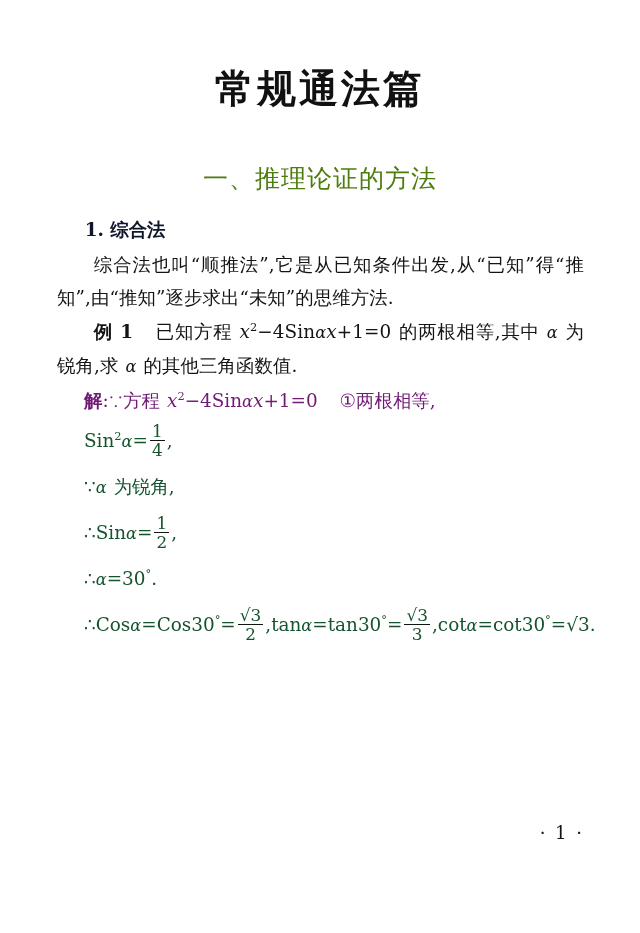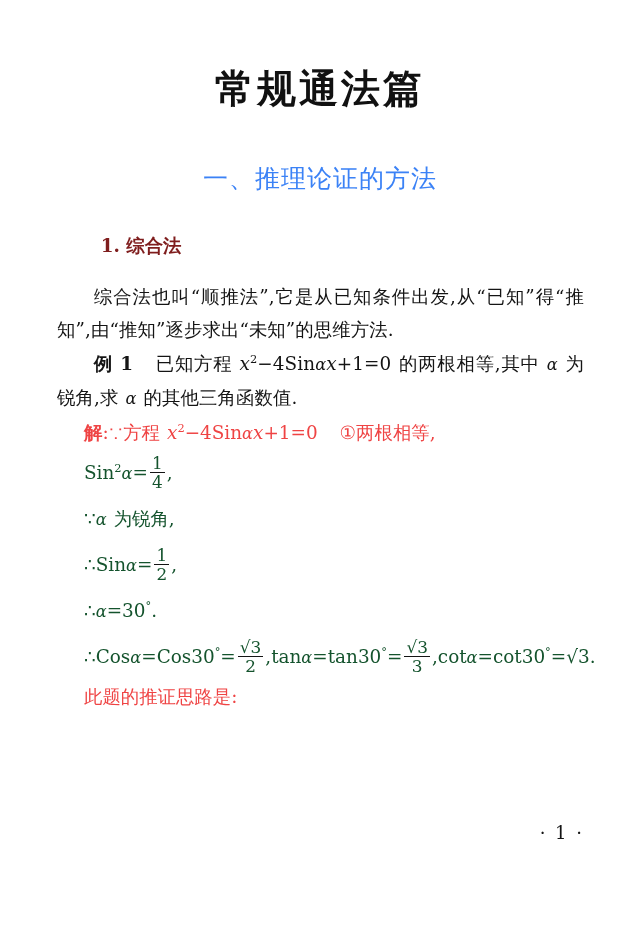--- a/index.html
+++ b/index.html
@@ -39,21 +39,21 @@
   }
 
   .section-title {
     position: absolute;
     left: 0;
     top: 162px;
     width: 640px;
     text-align: center;
     font-size: 25px;
     letter-spacing: 1px;
-    color: #3b82f6;
+    color: #4d7c0f;
     font-family: "DejaVu Serif", "Liberation Serif", serif;
   }
 
   .content {
     position: absolute;
     left: 57px;
     top: 212px;
     width: 527px;
   }
 
@@ -68,29 +68,29 @@
   }
   .para.indent {
     text-indent: 2em;
   }
 
   .sub-head {
     font-size: 18.4px;
     line-height: 33.5px;
     font-weight: bold;
     text-indent: 1.45em;
-    margin: 17px;
-    color: #7f1d1d;
+    margin: 1px;
+    color: #0f172a;
   }
 
   .line {
     font-size: 18.4px;
     line-height: 33.5px;
     margin: 0;
-    color: #ef4444;
+    color: #701a75;
     white-space: nowrap;
   }
   .line.ind1 { padding-left: 27px; }
   .line.ind2 { padding-left: 27px; }
 
   .mathline {
     font-size: 18.4px;
     line-height: 45px;
     margin: 0;
     padding-left: 27px;
@@ -214,21 +214,20 @@
     <p class="mathline"><span class="mop">Sin</span><span class="sup mn">2</span><span class="alpha">α</span><span class="mop">=</span><span class="frac"><span class="num">1</span><span class="den">4</span></span><span>,</span></p>
 
     <p class="mathline"><span>∵</span><span class="alpha">α</span><span class="gap-s"></span><span>为锐角,</span></p>
 
     <p class="mathline"><span>∴</span><span class="mop">Sin</span><span class="alpha">α</span><span class="mop">=</span><span class="frac"><span class="num">1</span><span class="den">2</span></span><span>,</span></p>
 
     <p class="mathline"><span>∴</span><span class="alpha">α</span><span class="mop">=30</span><span class="deg mn">°</span><span>.</span></p>
 
     <p class="mathline"><span>∴</span><span class="mop">Cos</span><span class="alpha">α</span><span class="mop">=Cos30</span><span class="deg mn">°</span><span class="mop">=</span><span class="frac"><span class="num">√3</span><span class="den">2</span></span><span>,</span><span class="mop">tan</span><span class="alpha">α</span><span class="mop">=tan30</span><span class="deg mn">°</span><span class="mop">=</span><span class="frac"><span class="num">√3</span><span class="den">3</span></span><span>,</span><span class="mop">cot</span><span class="alpha">α</span><span class="mop">=cot30</span><span class="deg mn">°</span><span class="mop">=</span><span class="mop">√3</span><span>.</span></p>
 
-    <p class="line ind1">此题的推证思路是:</p>
 
   </div>
 
   <div class="page-number">· 1 ·</div>
 
   <div class="watermark">头条 @优质资料库</div>
 
 </div>
 
 </body></html>

